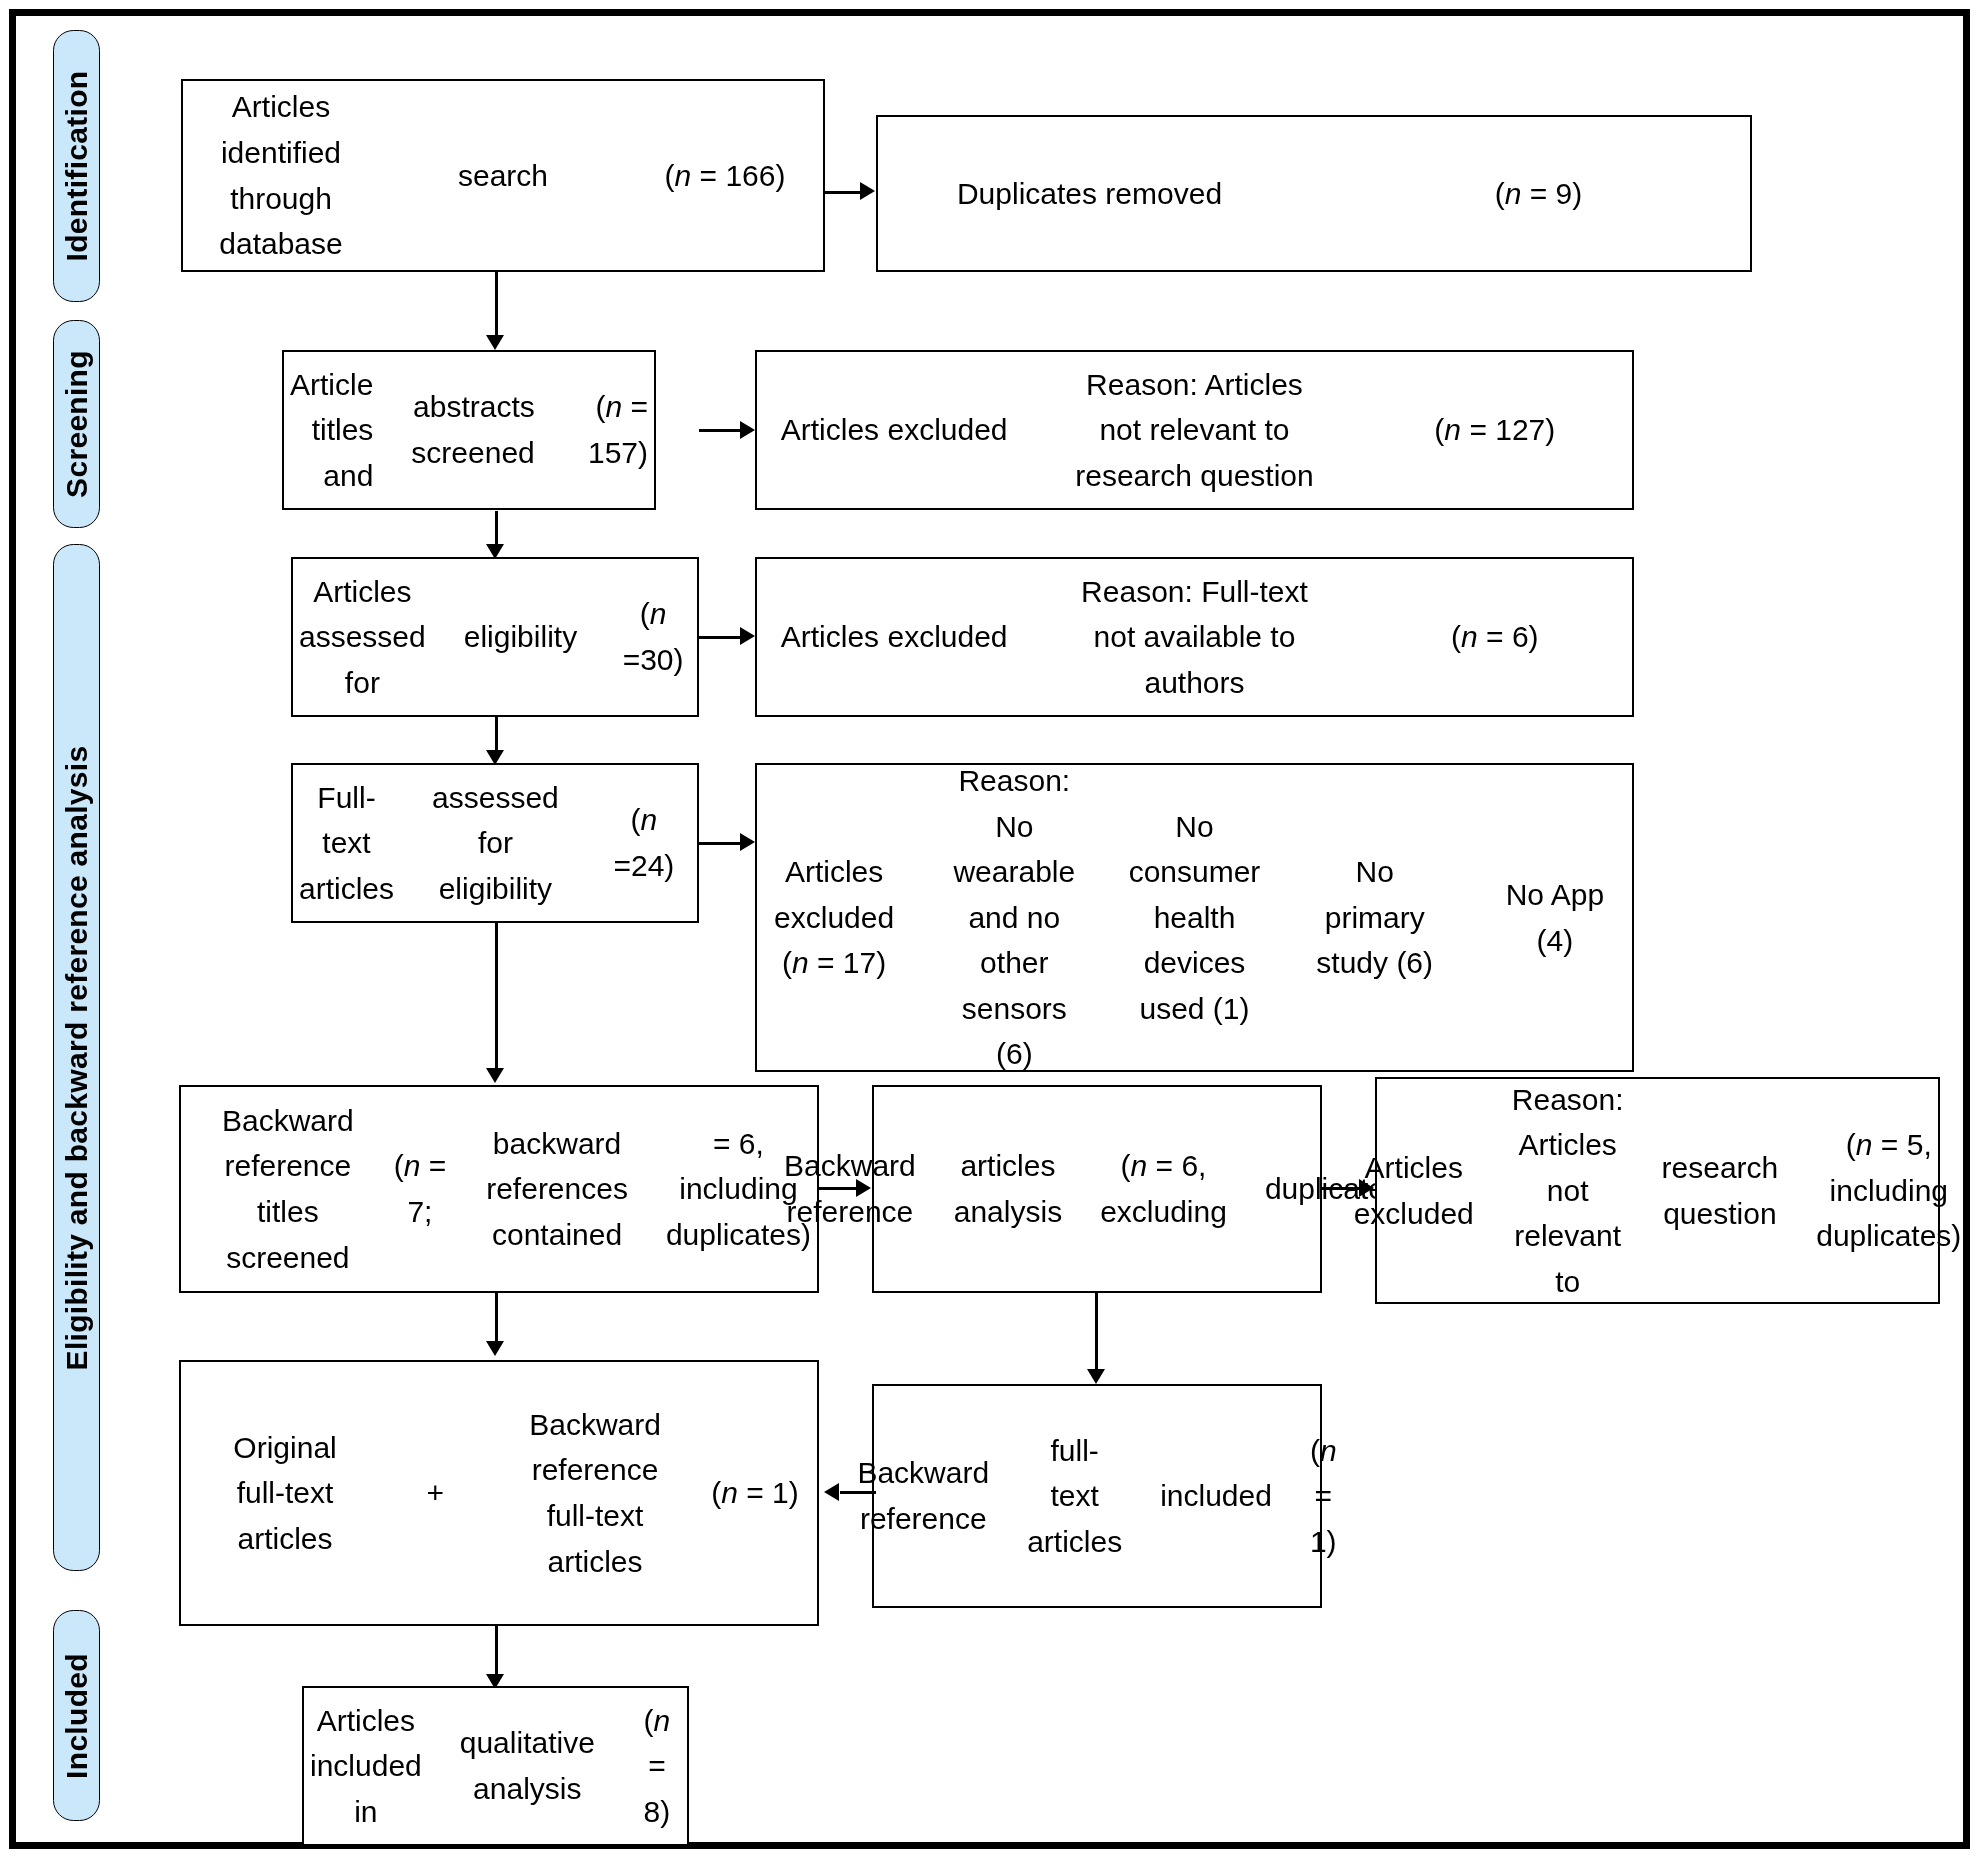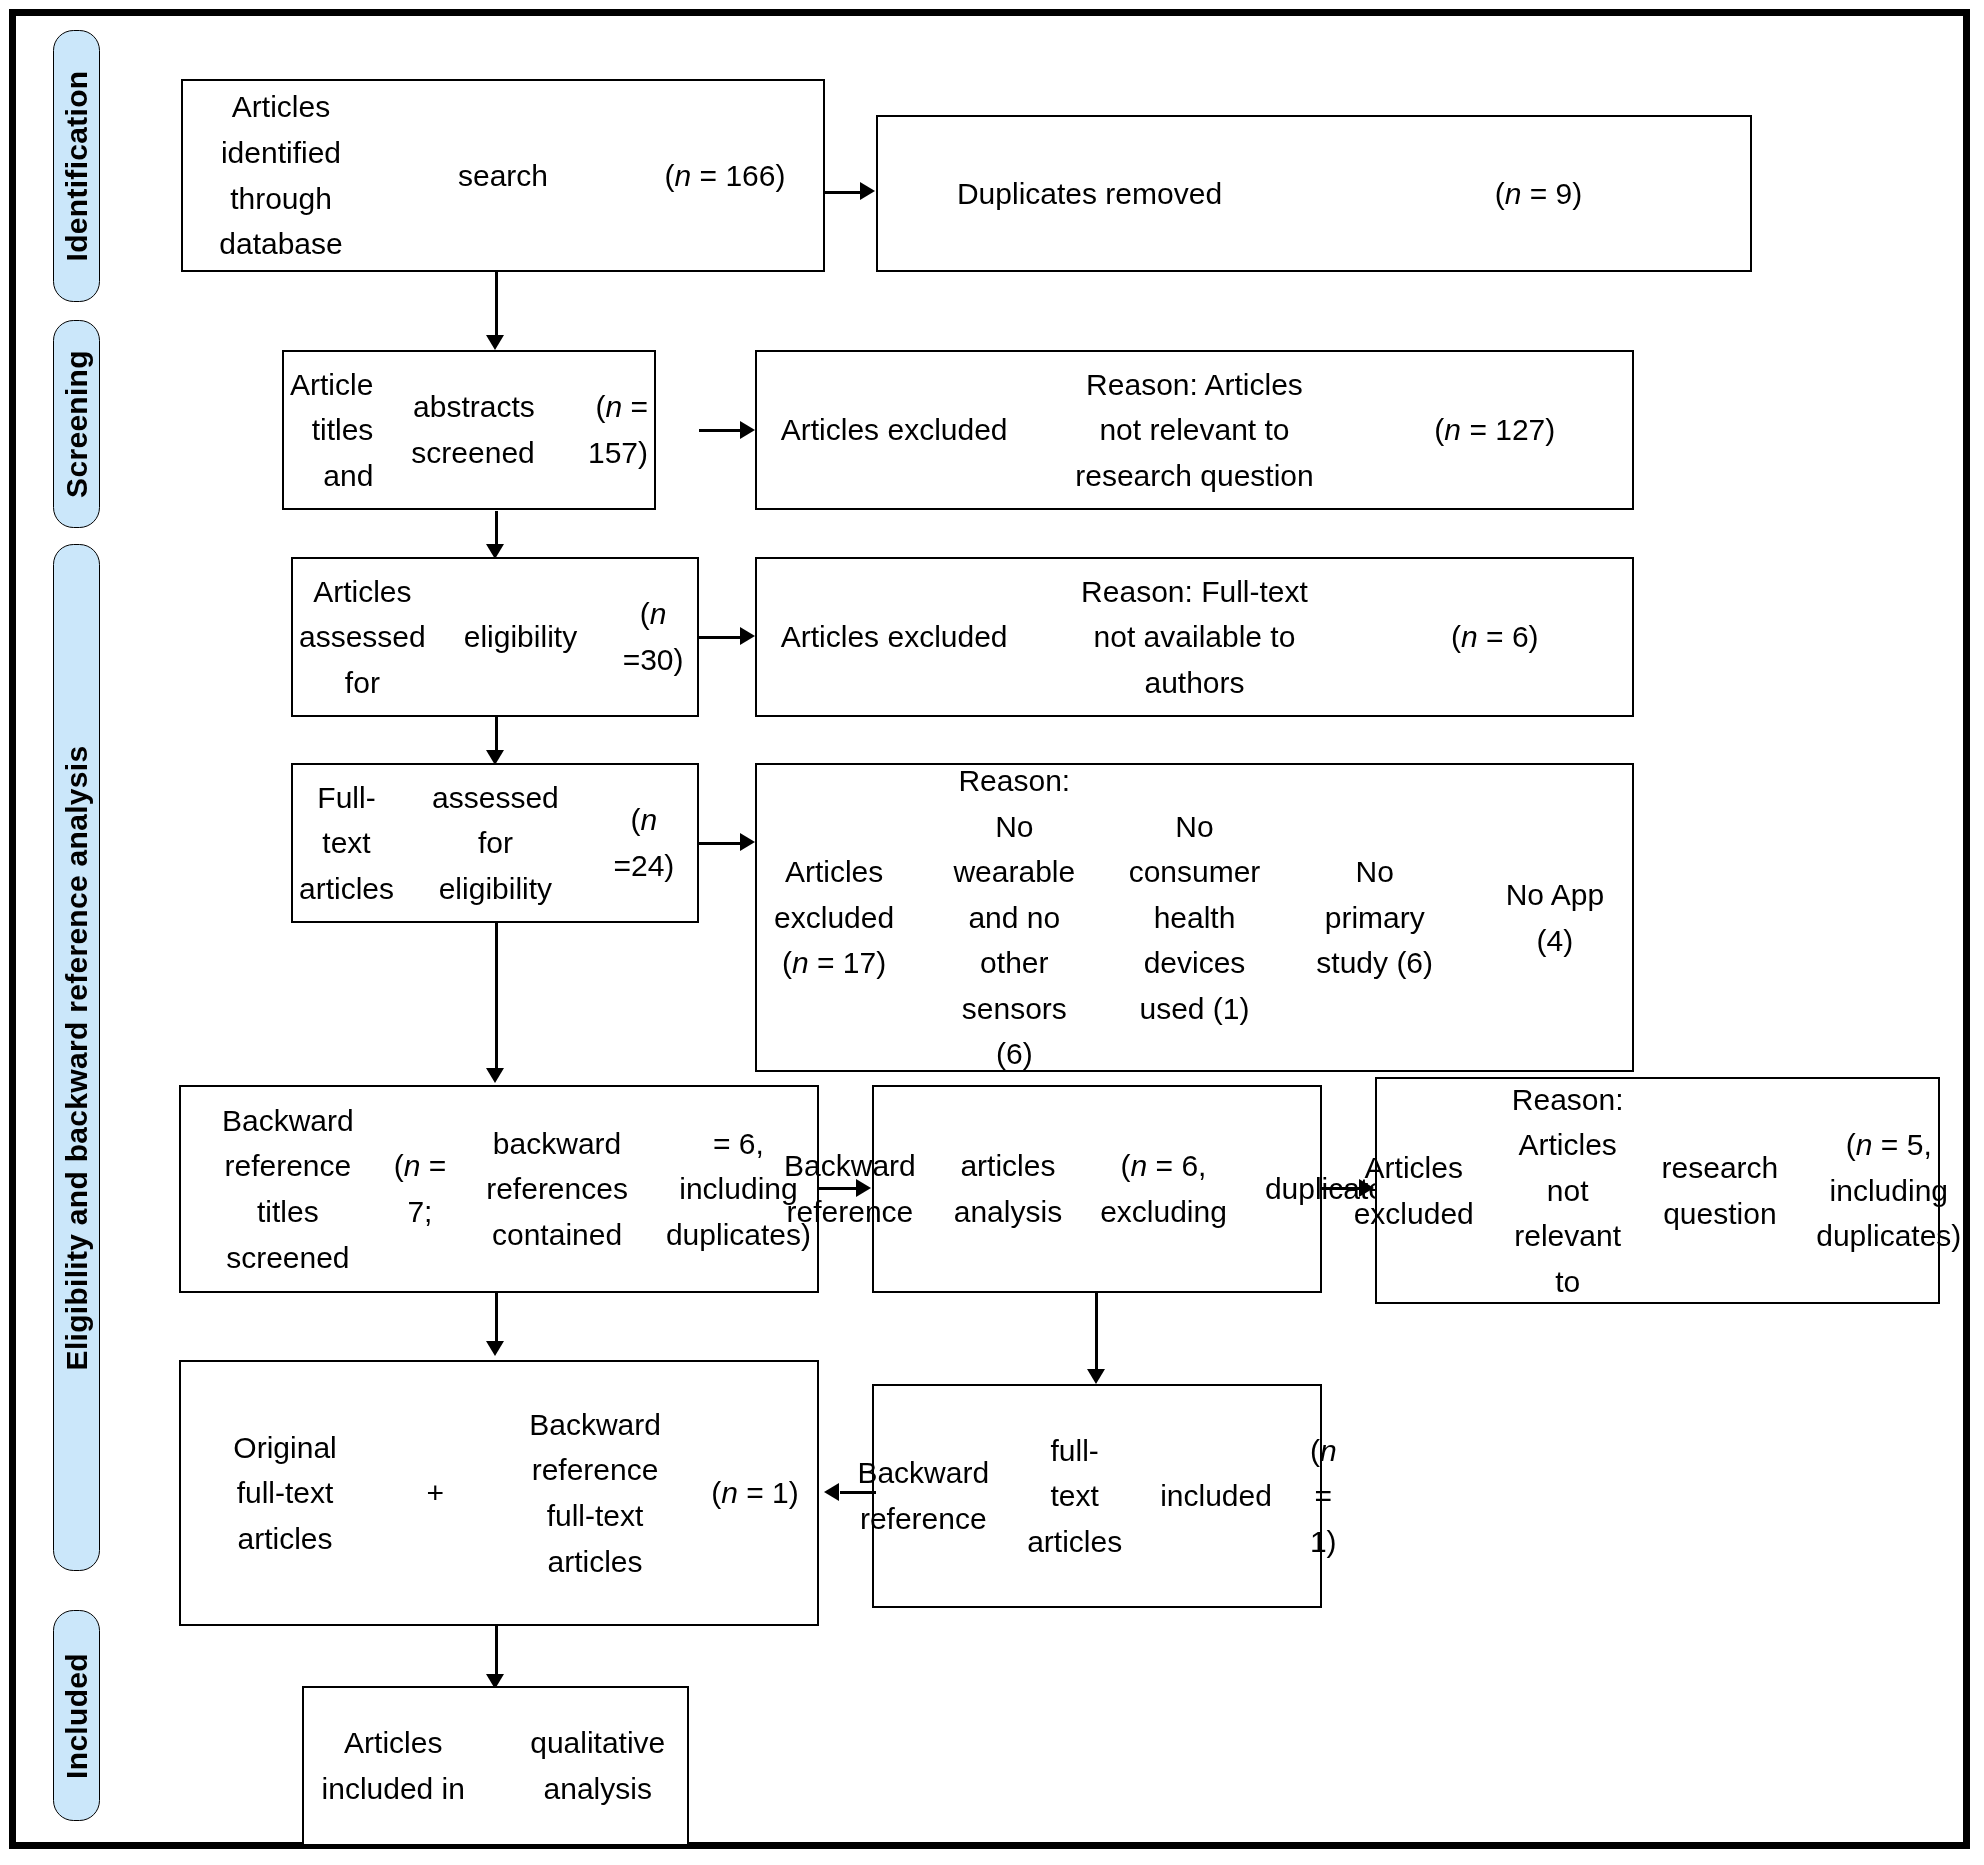--- a/index.html
+++ b/index.html
@@ -235,15 +235,16 @@
 
   <div class="hline" style="left:840px; top:1491px; width:36px; height:3px;"></div>
   <div class="arrow left" style="left:824px; top:1483px;"></div>
 
   <div class="vline" style="left:495px; top:1625px; width:3px; height:51px;"></div>
   <div class="arrow down" style="left:486px; top:1674px;"></div>
 
   <div class="box" style="left:302px; top:1686px; width:387px; height:160px;">
     <span class="ln">Articles included in</span>
     <span class="ln">qualitative analysis</span>
+    <span class="ln"><span>(</span><span class="it">n</span><span> = 8)</span></span>
   </div>
 </div>
 
 
 </body></html>

